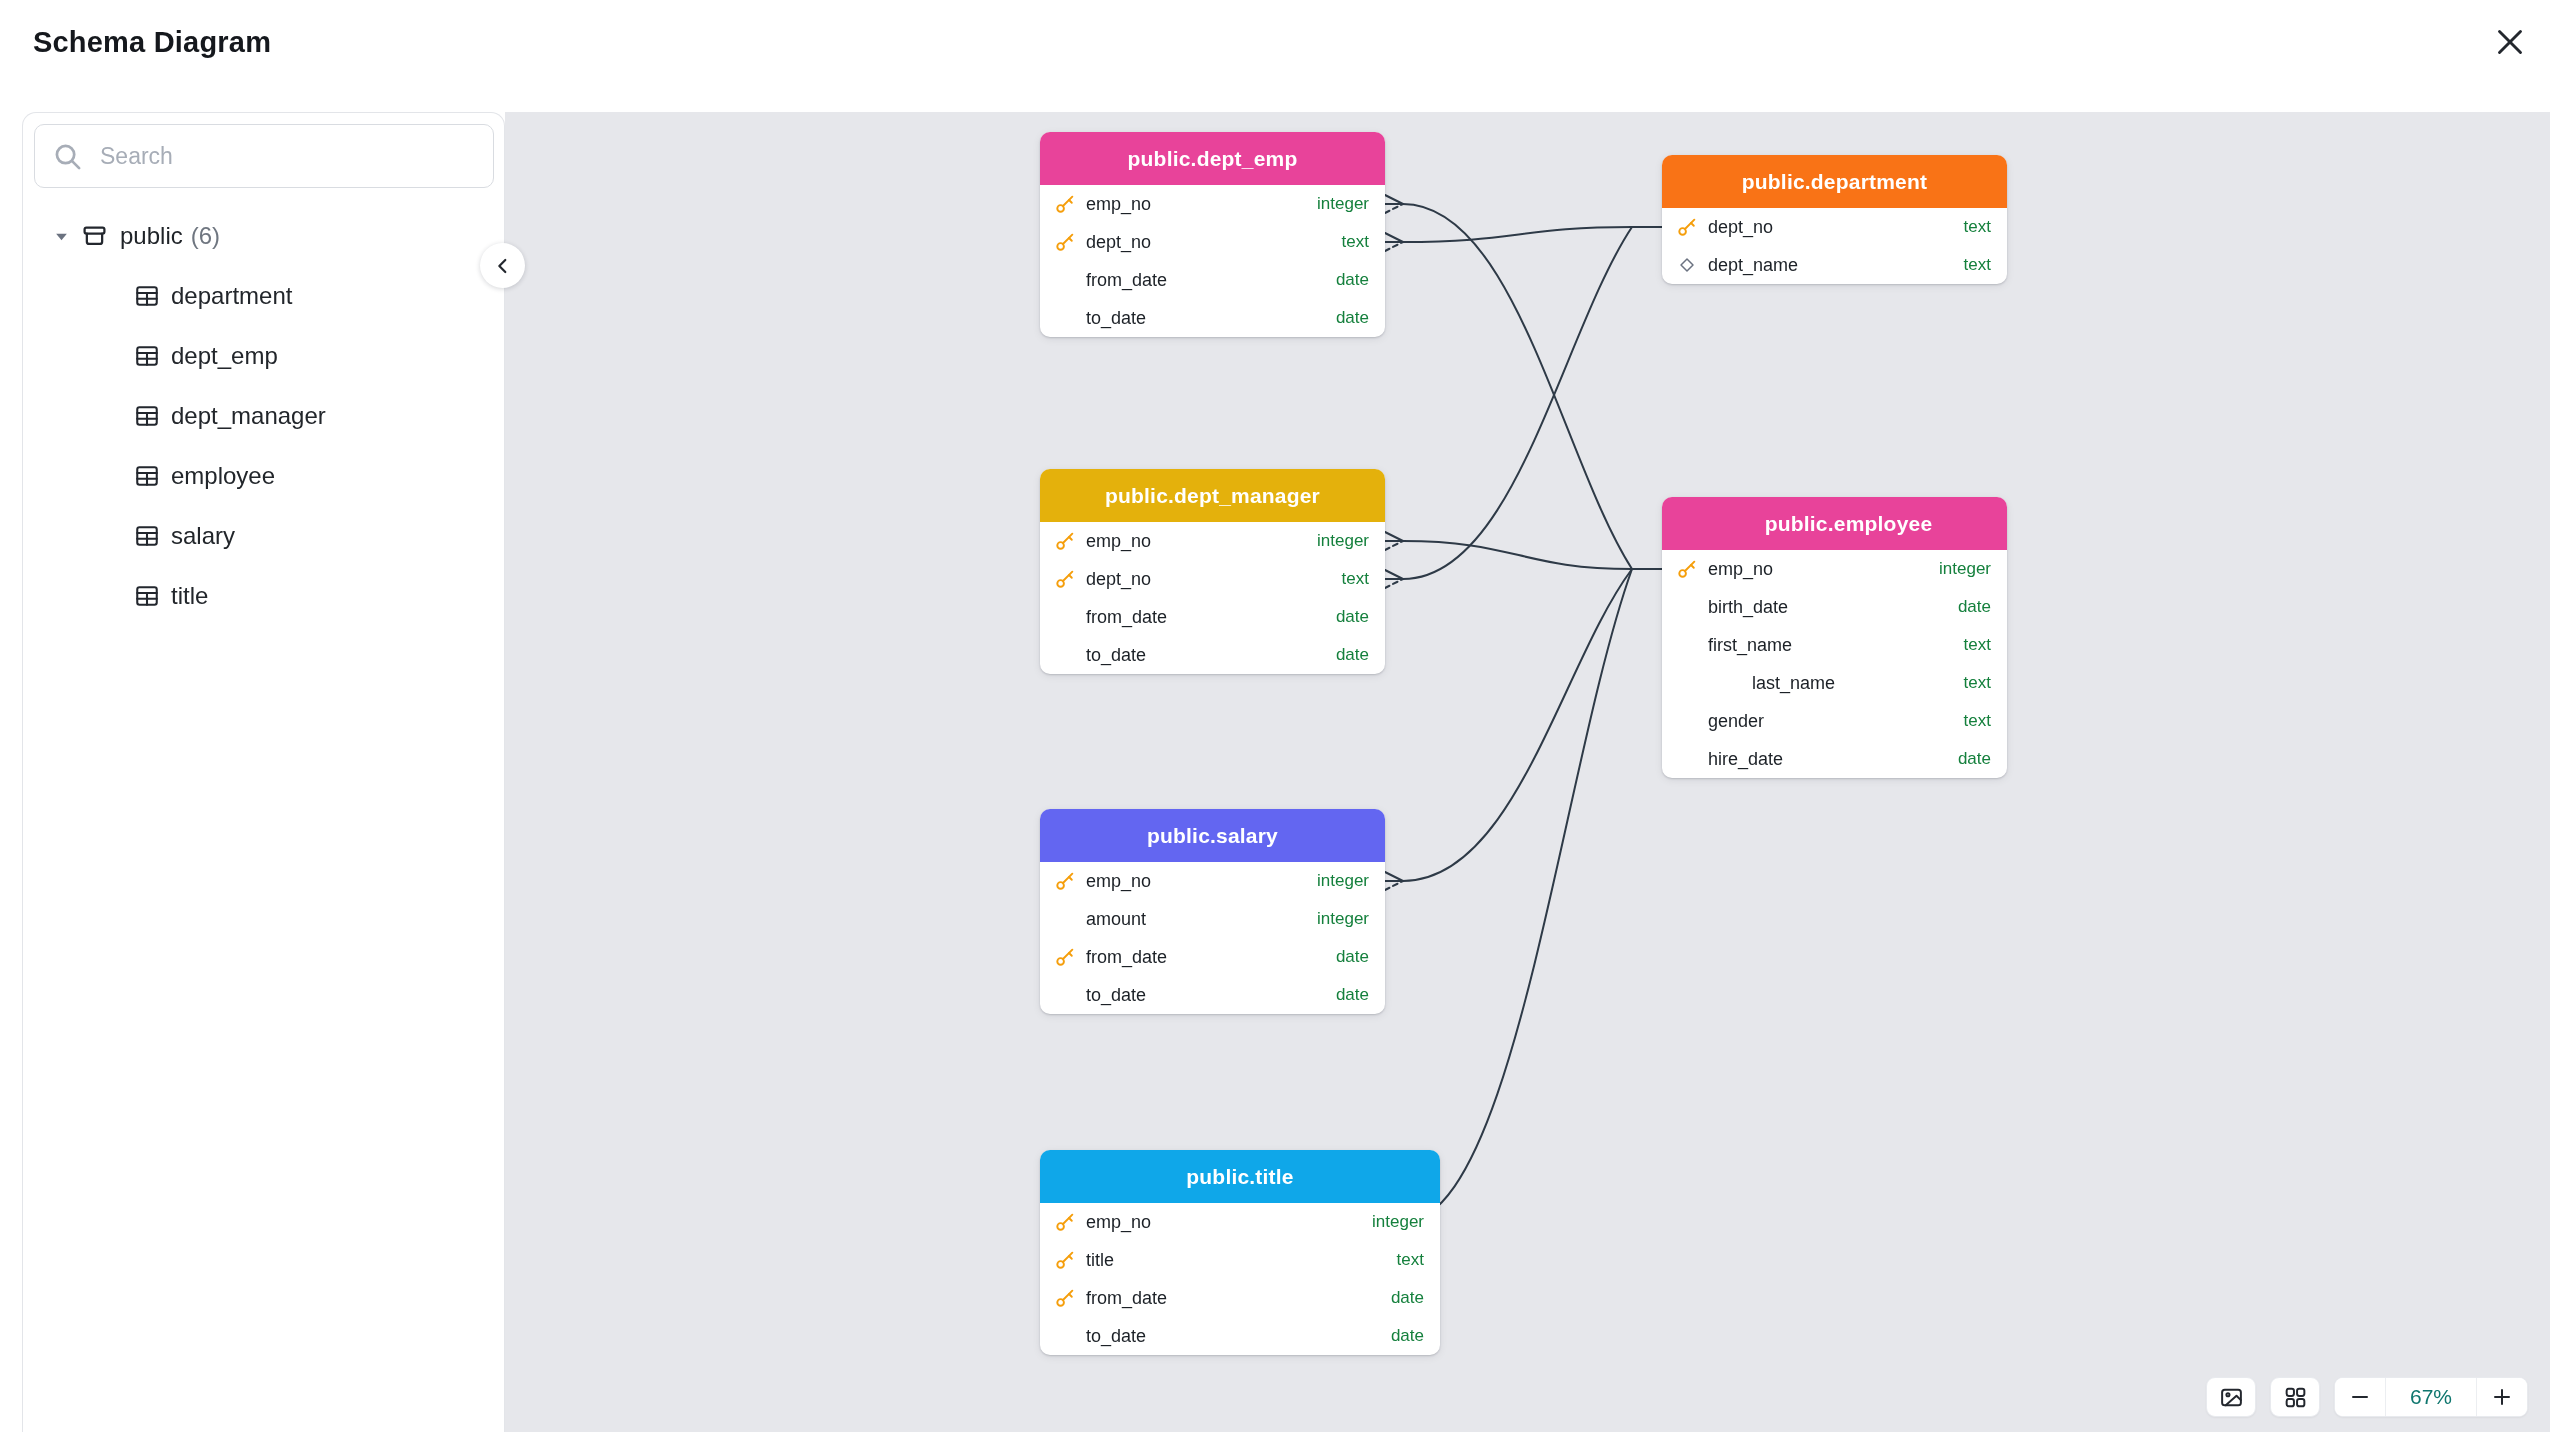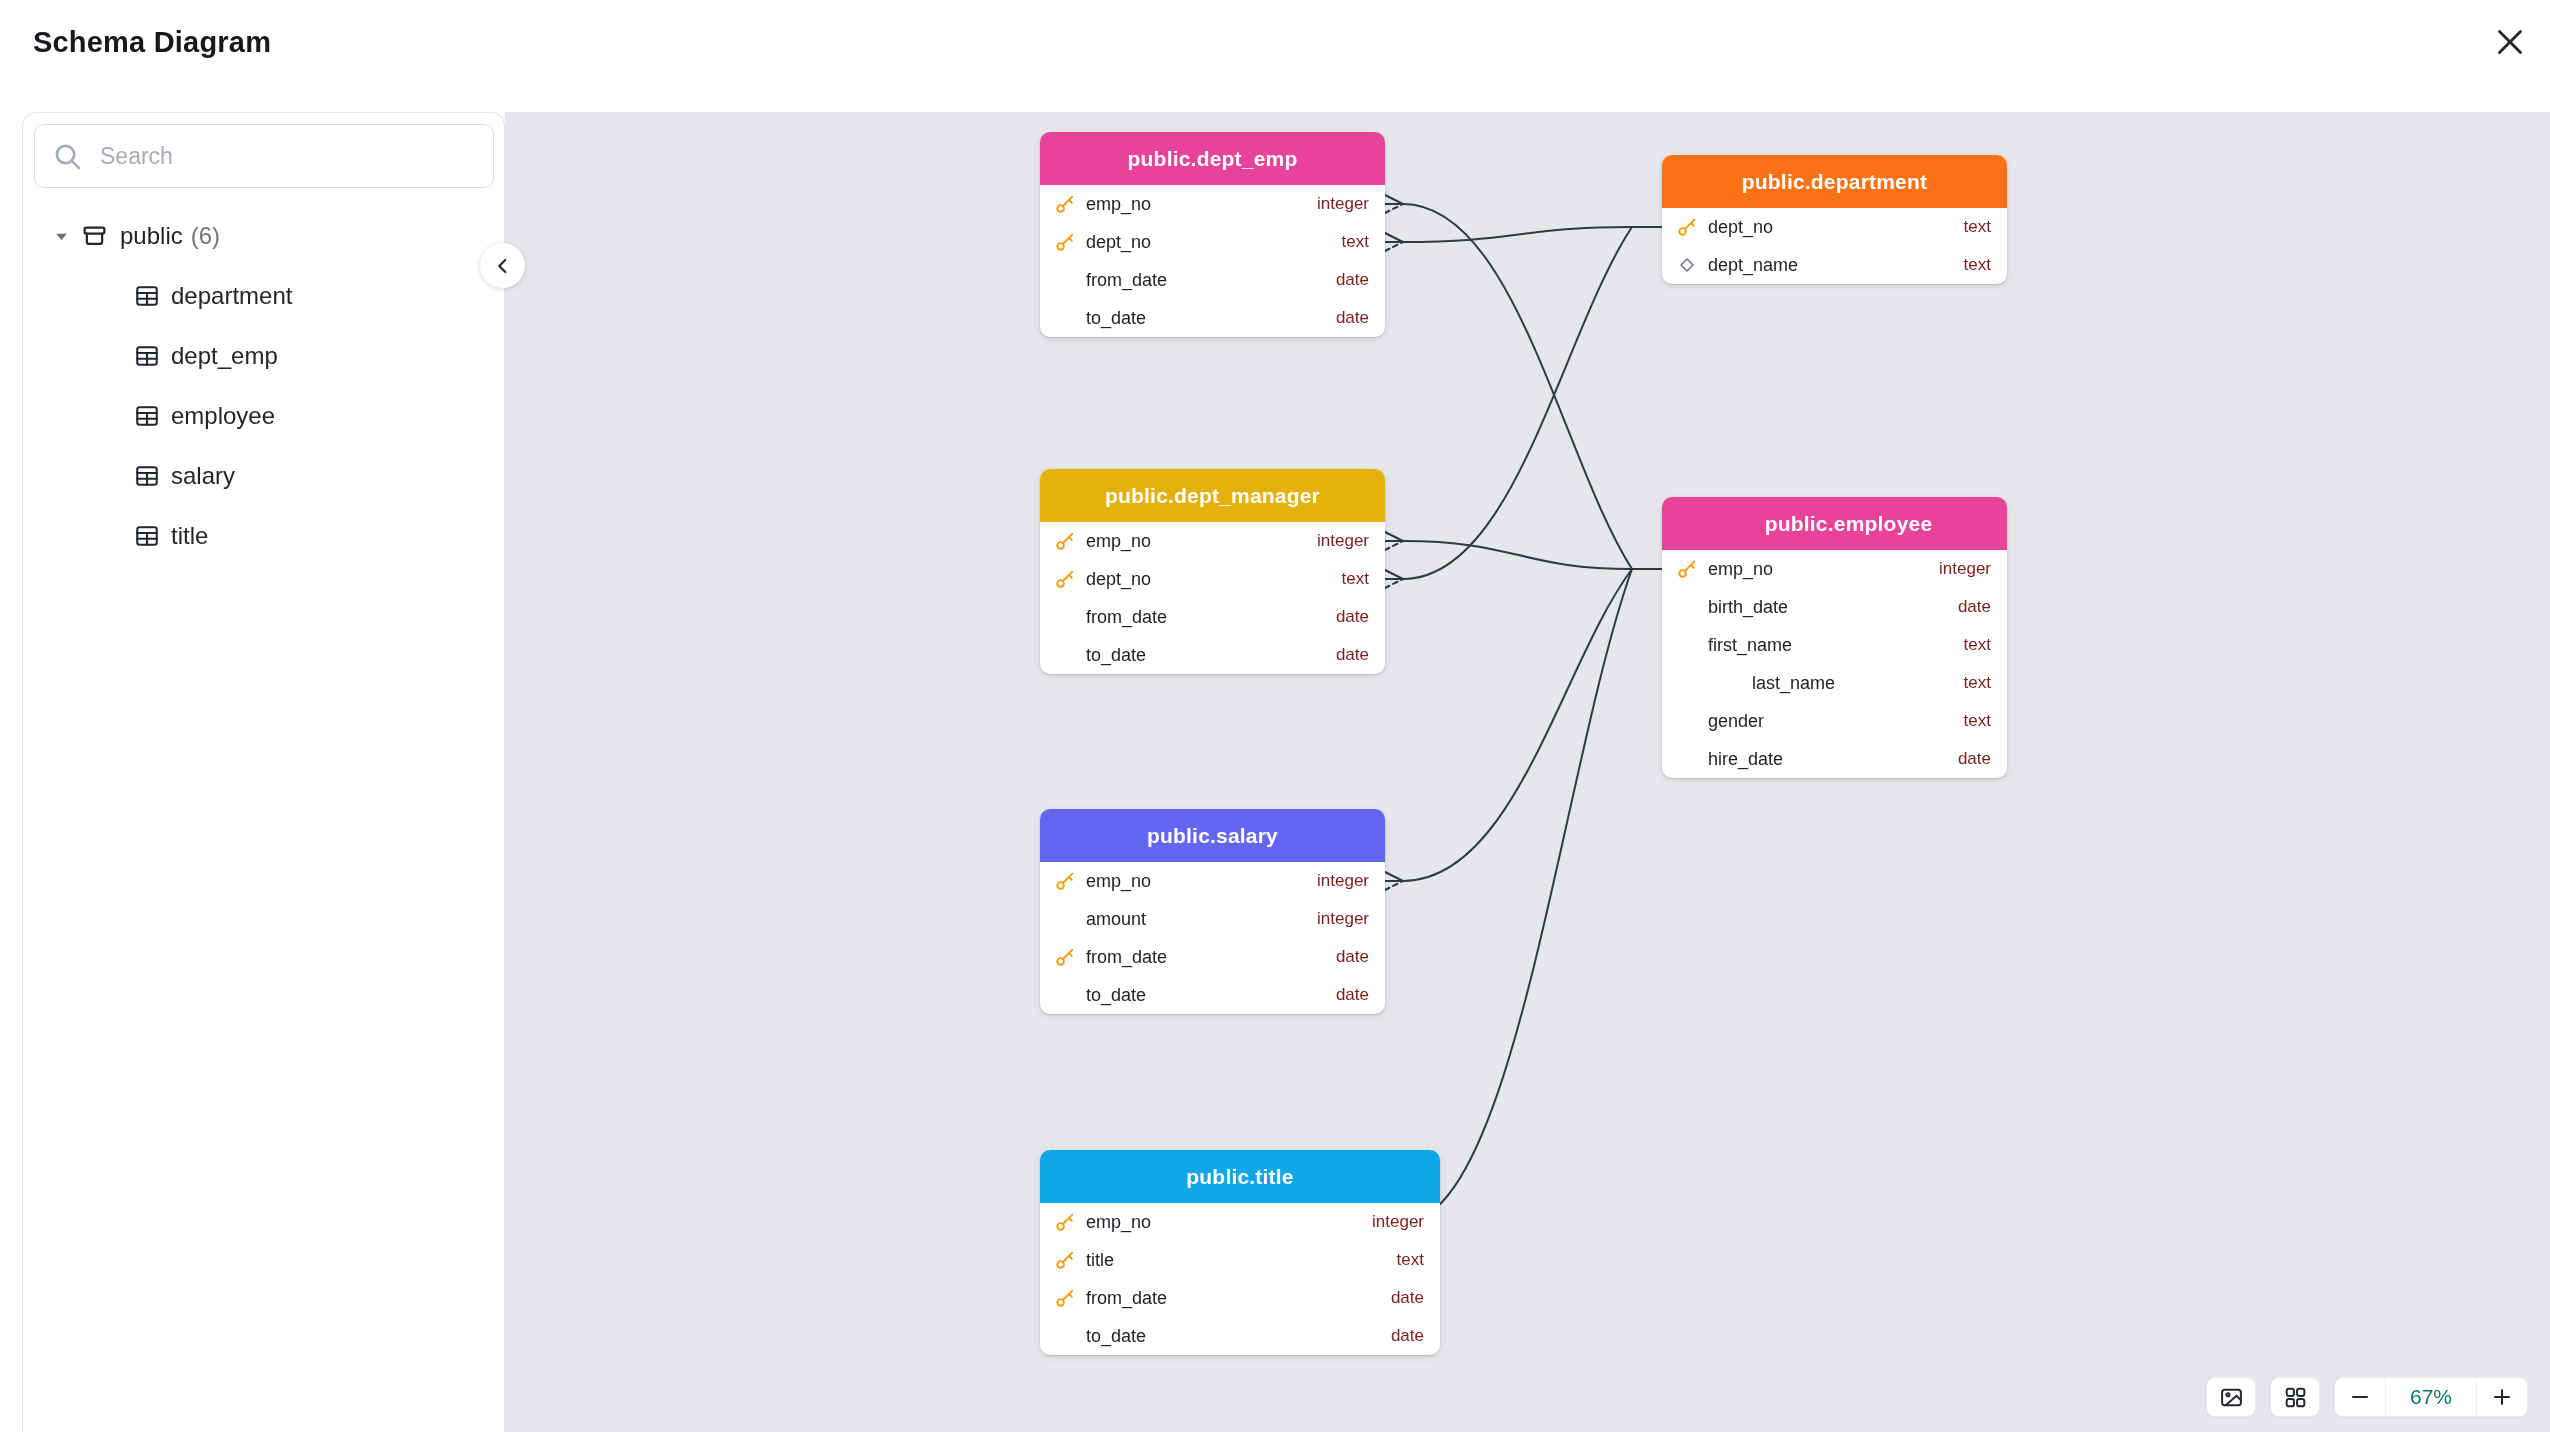--- a/index.html
+++ b/index.html
@@ -20,21 +20,21 @@
   .edge, .prong, .stub { fill:none; stroke:#2E3A47; stroke-width:2; stroke-linecap:round; }
   .prong-dashed { stroke-dasharray:5 4; }
   
   .node { position:absolute; width:345px; background:#fff; border-radius:10px;
     box-shadow:0 1px 2px rgba(16,24,40,.18), 0 2px 8px rgba(16,24,40,.08); z-index:3; }
   .node-header { height:53px; border-radius:10px 10px 0 0; display:flex; align-items:center; justify-content:center;
     color:#fff; font-size:21px; font-weight:700; letter-spacing:.2px; cursor:grab; }
   .node-row { height:38px; display:flex; align-items:center; padding:0 16px 0 13px; }
   .col-icon-slot { width:24px; height:24px; flex:0 0 24px; margin-right:9px; display:flex; align-items:center; justify-content:center; }
   .col-name { font-size:18px; color:#1c2127; }
-  .col-type { margin-left:auto; font-size:17px; color:#7f1d1d; }
+  .col-type { margin-left:auto; font-size:17px; color:#15803d; }
   
   .sidebar { position:absolute; left:22px; top:112px; width:483px; height:1320px; background:#fff;
     border:1px solid #E3E5E9; border-bottom:none; border-radius:14px 14px 0 0; z-index:10; }
   .search-box { position:absolute; left:11px; top:11px; width:460px; height:64px; border:1.5px solid #D9DCE1;
     border-radius:10px; display:flex; align-items:center; padding:0 17px; gap:15px; background:#fff; }
   .search-box input { flex:1; border:none; outline:none; font-size:23px; color:#6d28d9; font-family:inherit; background:transparent; }
   .search-box input::placeholder { color:#A7ADB7; }
   .tree { position:absolute; left:0; top:93px; right:0; }
   .schema-row { height:60px; display:flex; align-items:center; padding-left:24px; cursor:pointer; }
   .caret-box { width:28px; display:flex; align-items:center; justify-content:center; }
@@ -371,20 +371,31 @@
         <div class="table-row">
           <span class="t-icon">
             <svg width="26" height="26" viewBox="0 0 24 24" fill="none" stroke="#23272e" stroke-width="1.9" stroke-linecap="round">
               <rect x="3" y="4" width="18" height="16" rx="2"></rect>
               <line x1="3" y1="9.3" x2="21" y2="9.3"></line>
               <line x1="3" y1="14.6" x2="21" y2="14.6"></line>
               <line x1="12" y1="9.3" x2="12" y2="20"></line>
             </svg>
           </span>
           <span class="table-label">dept_emp</span>
+        </div>
+        <div class="table-row">
+          <span class="t-icon">
+            <svg width="26" height="26" viewBox="0 0 24 24" fill="none" stroke="#23272e" stroke-width="1.9" stroke-linecap="round">
+              <rect x="3" y="4" width="18" height="16" rx="2"></rect>
+              <line x1="3" y1="9.3" x2="21" y2="9.3"></line>
+              <line x1="3" y1="14.6" x2="21" y2="14.6"></line>
+              <line x1="12" y1="9.3" x2="12" y2="20"></line>
+            </svg>
+          </span>
+          <span class="table-label">dept_manager</span>
         </div>
         <div class="table-row">
           <span class="t-icon">
             <svg width="26" height="26" viewBox="0 0 24 24" fill="none" stroke="#23272e" stroke-width="1.9" stroke-linecap="round">
               <rect x="3" y="4" width="18" height="16" rx="2"></rect>
               <line x1="3" y1="9.3" x2="21" y2="9.3"></line>
               <line x1="3" y1="14.6" x2="21" y2="14.6"></line>
               <line x1="12" y1="9.3" x2="12" y2="20"></line>
             </svg>
           </span>

